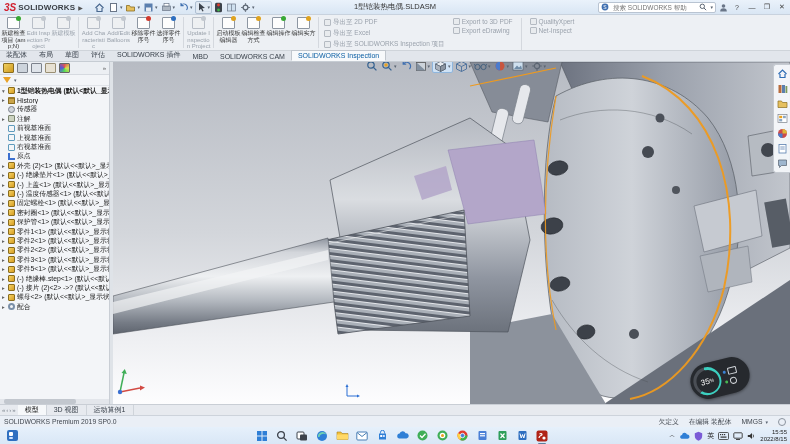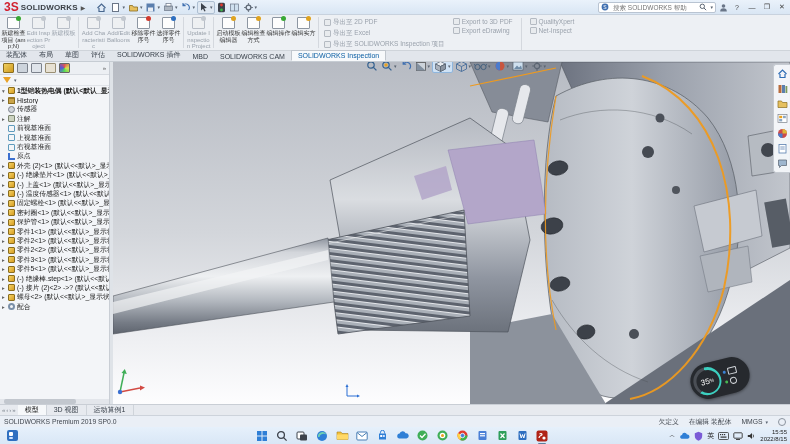--- a/index.html
+++ b/index.html
@@ -6,21 +6,21 @@
   .win{position:relative;width:790px;height:444px;overflow:hidden;
        font-family:"Liberation Sans","DejaVu Sans",sans-serif;background:#eef1f5;
        -webkit-font-smoothing:antialiased;}
   .win *{box-sizing:border-box;}
 
   
   .titlebar{position:absolute;top:0;left:0;right:0;height:15px;
     background:linear-gradient(#eaf2fb,#d9e6f4);display:flex;align-items:center;
     font-size:9px;color:#222;z-index:40;border-bottom:1px solid #c8d2de;}
   .brand{display:flex;align-items:center;gap:2px;padding:0 4px;}
-  .brand .mark{color:#d2202f;font-weight:bold;font-size:12px;}
+  .brand .mark{color:#d2202f;font-weight:bold;font-style:italic;font-size:10px;}
   .brand .name{font-weight:bold;color:#3a3f45;letter-spacing:.2px;font-size:8px;}
   .brand .flyout{font-size:6px;color:#555;margin-left:1px;}
   .qa{display:flex;align-items:center;gap:1px;margin-left:6px;}
   .qabtn{display:flex;align-items:center;height:13px;padding:0 1px;border-radius:2px;}
   .qabtn svg{display:block;}
   .caret{font-size:5px;color:#5a6472;margin-left:1px;}
   .tb-title{position:absolute;left:0;right:0;text-align:center;font-size:7.5px;color:#333;pointer-events:none;}
   .tb-right{margin-left:auto;display:flex;align-items:center;gap:3px;padding-right:2px;}
   .searchbox{display:flex;align-items:center;background:#fff;border:1px solid #b9c4d2;
     border-radius:2px;height:11px;width:118px;padding:0 2px;gap:2px;}
@@ -200,20 +200,21 @@
           </svg>
         </span>
       <span class="qabtn">
           <svg width="11" height="11">
             <circle cx="5.5" cy="5.5" r="2.4" fill="none" stroke="#5c6673" stroke-width="1.3"></circle>
             <path d="M5.5 1.2 v1.6 M5.5 8.2 v1.6 M1.2 5.5 h1.6 M8.2 5.5 h1.6" stroke="#5c6673" stroke-width="1.2"></path>
           </svg>
           <span class="caret">▾</span>
         </span>
     </div>
+    <div class="tb-title">1型铠装热电偶.SLDASM</div>
     <div class="tb-right">
       <div class="searchbox">
         <svg width="8" height="8">
             <circle cx="4" cy="4" r="3.4" fill="#3f6fb0"></circle>
             <text x="4" y="6" font-size="5" fill="#fff" text-anchor="middle">S</text>
           </svg>
         <input type="text" placeholder="搜索 SOLIDWORKS 帮助" style="">
         <svg width="8" height="8">
             <circle cx="3.3" cy="3.3" r="2.2" fill="none" stroke="#5c6673" stroke-width="1"></circle>
             <line x1="5" y1="5" x2="7.2" y2="7.2" stroke="#5c6673" stroke-width="1"></line>

